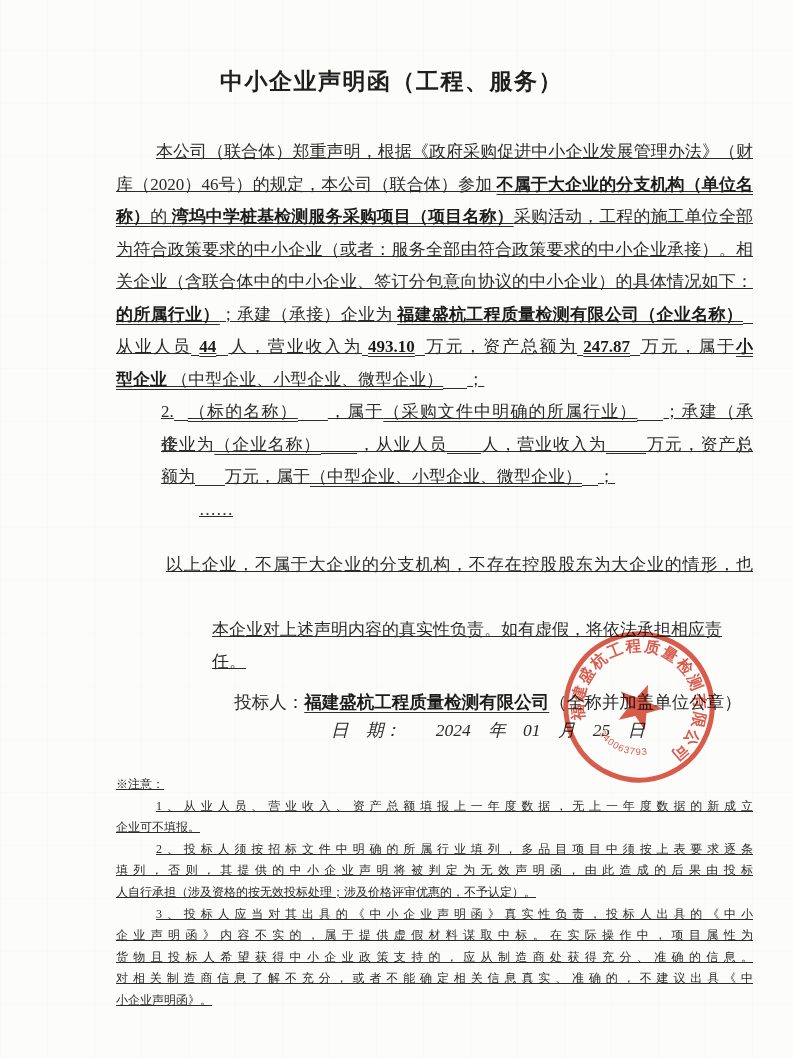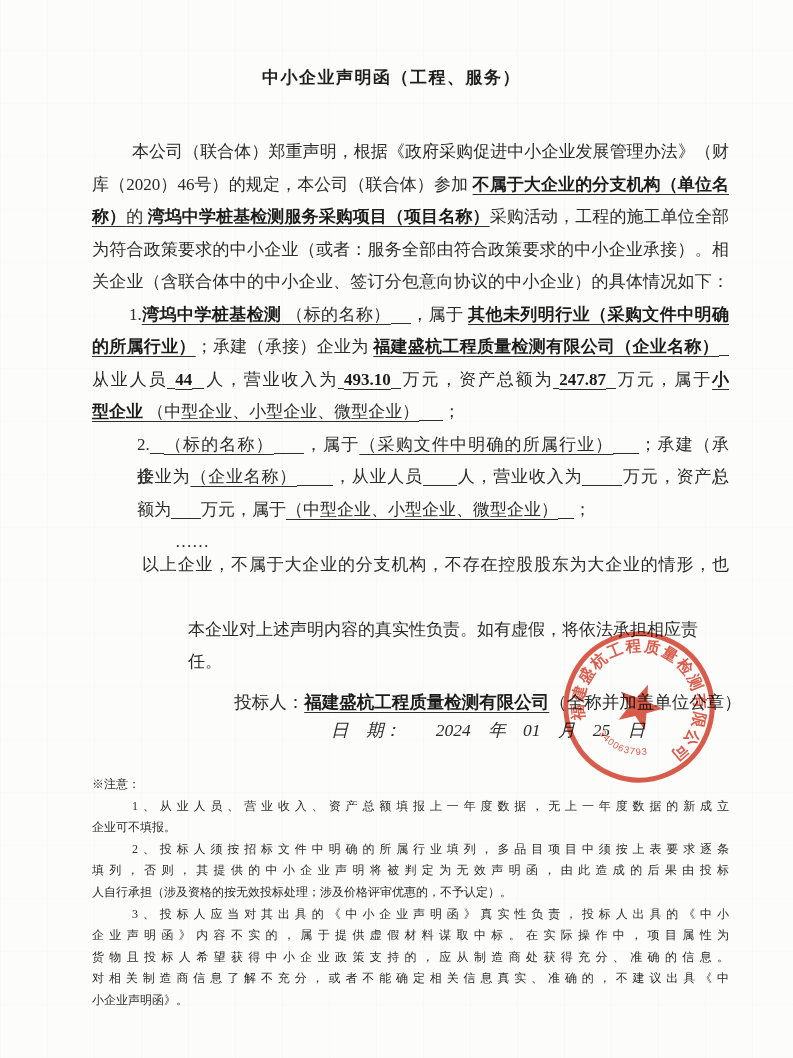--- a/index.html
+++ b/index.html
@@ -6,23 +6,23 @@
   body{
     width:793px;height:1058px;position:relative;overflow:hidden;
     background-color:#fcfcfb;
     background-image:repeating-linear-gradient(90deg, rgba(140,140,140,.035) 0 1px, transparent 1px 47px),
                      repeating-linear-gradient(0deg, rgba(140,140,140,.02) 0 1px, transparent 1px 53px);
     font-family:"Liberation Serif","DejaVu Serif",serif;
     color:#2b2b2b;
   }
   .title{
     position:absolute;left:0;top:66px;width:783px;height:36px;
-    text-align:center;font-size:17px;font-weight:700;letter-spacing:1.5px;color:#1e1e1e;
+    text-align:center;font-size:23px;font-weight:700;letter-spacing:1.5px;color:#1e1e1e;
   }
-  .doc{position:absolute;left:92px;width:637px;}
+  .doc{position:absolute;left:116px;width:637px;text-decoration:underline;}
   .docA{top:136px;}
   .docB{top:549px;}
   .notes{top:774px;font-size:16px;}
   .ln{height:32.5px;line-height:32.5px;font-size:17px;}
   .notes .ln{height:21.6px;line-height:21.6px;font-size:12px;}
   .jl{text-align:justify;text-align-last:justify;}
   .ind40{text-indent:40px;}
   .ind37{text-indent:37px;}
   .ind50{text-indent:50px;}
   .ml45{margin-left:45px;}
@@ -48,21 +48,20 @@
 <body>
 
 <div class="title">中小企业声明函（工程、服务）</div>
 
 <div class="doc docA">
   <div class="ln ind40 jl"><span>本公司（联合体）郑重声明，根据《政府采购促进中小企业发展管理办法》（财</span></div>
   <div class="ln jl"><span>库（2020）46号）的规定，本公司（联合体）参加 </span><span class="b u">不属于大企业的分支机构（单位名</span></div>
   <div class="ln jl"><span class="b u">称）</span><span class="u">的 </span><span class="b u">湾坞中学桩基检测服务采购项目（项目名称）</span><span>采购活动，工程的施工单位全部</span></div>
   <div class="ln jl"><span>为符合政策要求的中小企业（或者：服务全部由符合政策要求的中小企业承接）。相</span></div>
   <div class="ln jl"><span>关企业（含联合体中的中小企业、签订分包意向协议的中小企业）的具体情况如下：</span></div>
-  <div class="ln ind37 jl"><span>1.</span><span class="b u">湾坞中学桩基检测</span><span class="u"> （标的名称）</span><span class="u blank" style="width: 20px;"></span><span>，属于 </span><span class="b u">其他未列明行业（采购文件中明确</span></div>
   <div class="ln jl"><span class="b u">的所属行业）</span><span>；承建（承接）企业为 </span><span class="b u">福建盛杭工程质量检测有限公司（企业名称）</span><span class="u blank" style="width: 10px;"></span><span>，</span></div>
   <div class="ln jl"><span>从业人员</span><span class="u blank" style="width: 8px;"></span><span class="b u">44</span><span class="u blank" style="width: 12px;"></span><span>人，营业收入为</span><span class="u blank" style="width: 6px;"></span><span class="b u">493.10</span><span class="u blank" style="width: 10px;"></span><span>万元，资产总额为</span><span class="u blank" style="width: 6px;"></span><span class="b u">247.87</span><span class="u blank" style="width: 10px;"></span><span>万元，属于</span><span class="b u">小</span></div>
   <div class="ln"><span class="b u">型企业</span><span class="u"> （中型企业、小型企业、微型企业）</span><span class="u blank" style="width: 24px;"></span><span>；</span></div>
   <div class="ln ml45 jl"><span>2.</span><span class="blank" style="width: 14px;"></span><span class="u">（标的名称）</span><span class="u blank" style="width: 30px;"></span><span>，属于</span><span class="u">（采购文件中明确的所属行业）</span><span class="u blank" style="width: 26px;"></span><span>；承建（承接）</span></div>
   <div class="ln ml45 jl"><span>企业为</span><span class="u">（企业名称）</span><span class="u blank" style="width: 36px;"></span><span>，从业人员</span><span class="u blank" style="width: 34px;"></span><span>人，营业收入为</span><span class="u blank" style="width: 40px;"></span><span>万元，资产总</span></div>
   <div class="ln ml45"><span>额为</span><span class="u blank" style="width: 30px;"></span><span>万元，属于</span><span class="u">（中型企业、小型企业、微型企业）</span><span class="u blank" style="width: 16px;"></span><span>；</span></div>
   <div class="ln ml83"><span>……</span></div>
 </div>
 
 <div class="doc docB">

